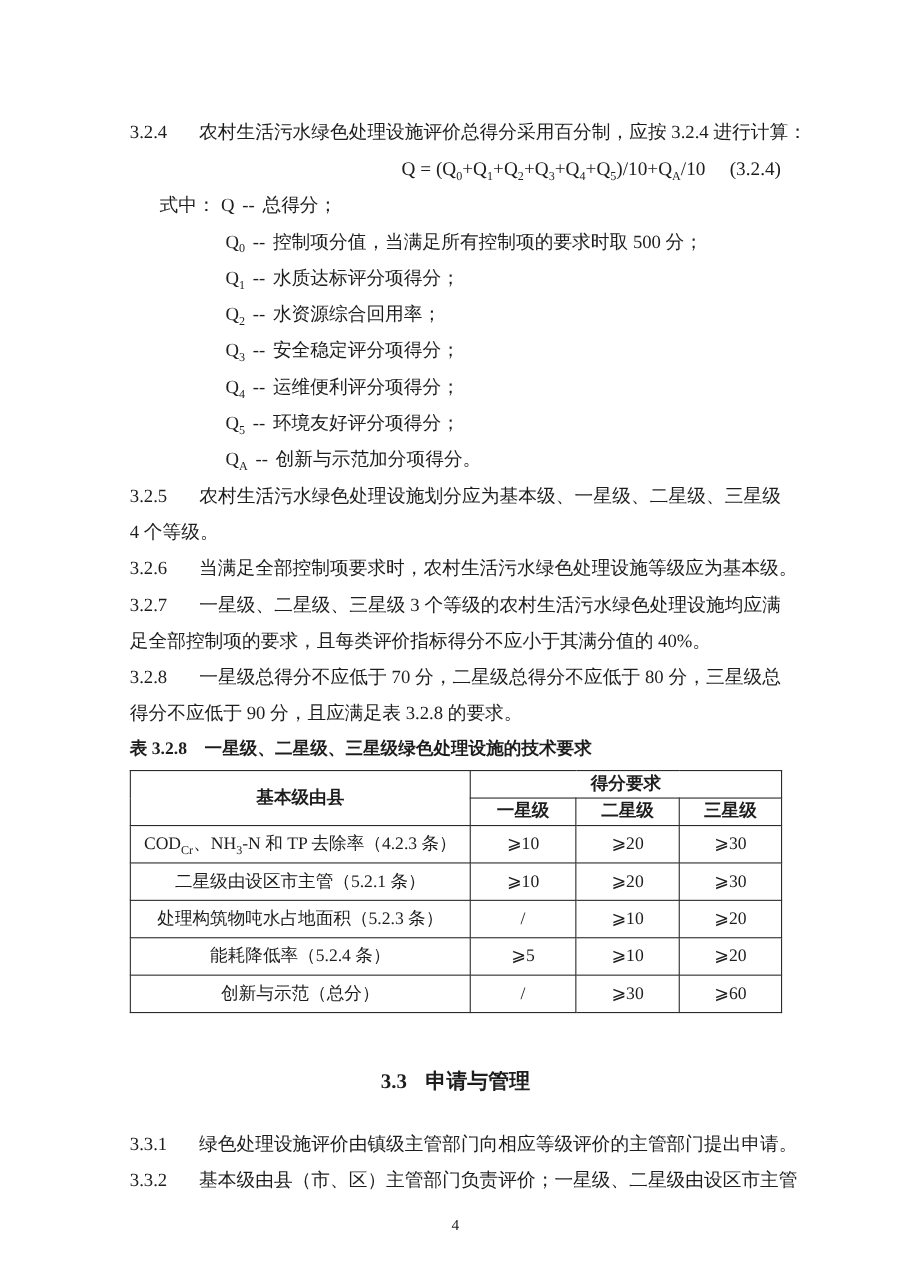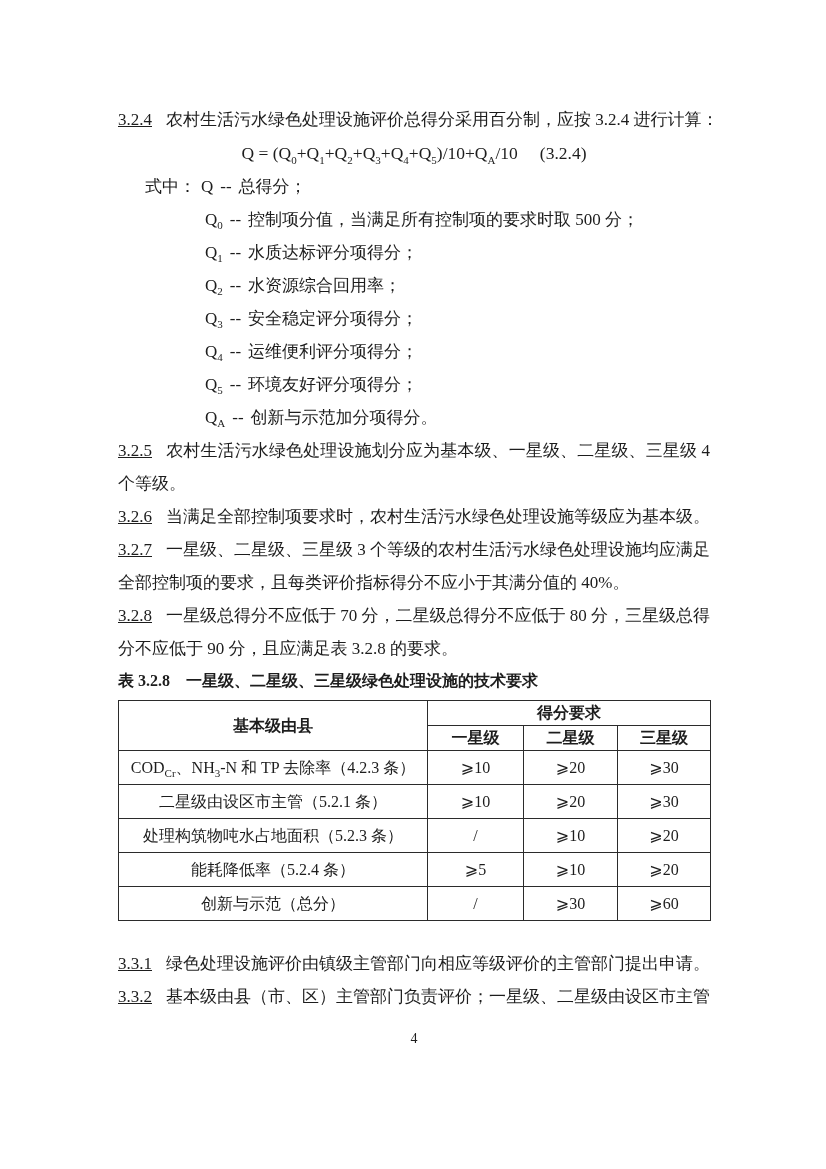--- a/index.html
+++ b/index.html
@@ -17,24 +17,24 @@
   .content {
     margin-left: 118px;
     width: 592px;
     padding-top: 103px;
     font-size: 17px;
     line-height: 33px;
   }
   p { margin: 0; }
   .para { text-align: justify; }
   .oneline { text-align: left; white-space: nowrap; }
-  .pnum { margin-right: 14px; text-decoration: underline; }
+  .pnum { margin-right: 29px; }
   sub { font-size: 11px; line-height: 0; }
   .formula-line {
-    text-align: center;
+    text-align: right;
     line-height: 34px;
     font-size: 17.5px;
   }
   .eq-number { margin-left: 22px; }
   .def-row { padding-left: 87px; white-space: nowrap; }
   .def-row.first { padding-left: 27px; }
   .def-dash { margin: 0 7px; }
   .def-intro { margin-right: 5px; }
   .table-title {
     text-align: left;
@@ -155,20 +155,21 @@
       </tr>
       <tr class="drow">
         <td>创新与示范（总分）</td>
         <td>/</td>
         <td>⩾30</td>
         <td>⩾60</td>
       </tr>
     </tbody>
   </table>
 
+  <div class="section-heading"><span class="snum">3.3</span><span>申请与管理</span></div>
 
   <p class="para oneline after-heading"><span class="pnum">3.3.1</span><span>绿色处理设施评价由镇级主管部门向相应等级评价的主管部门提出申请。</span></p>
 
   <p class="para oneline"><span class="pnum">3.3.2</span><span>基本级由县（市、区）主管部门负责评价；一星级、二星级由设区市主管</span></p>
 
   <div class="page-number">4</div>
 
 </div>
 
 </body></html>

